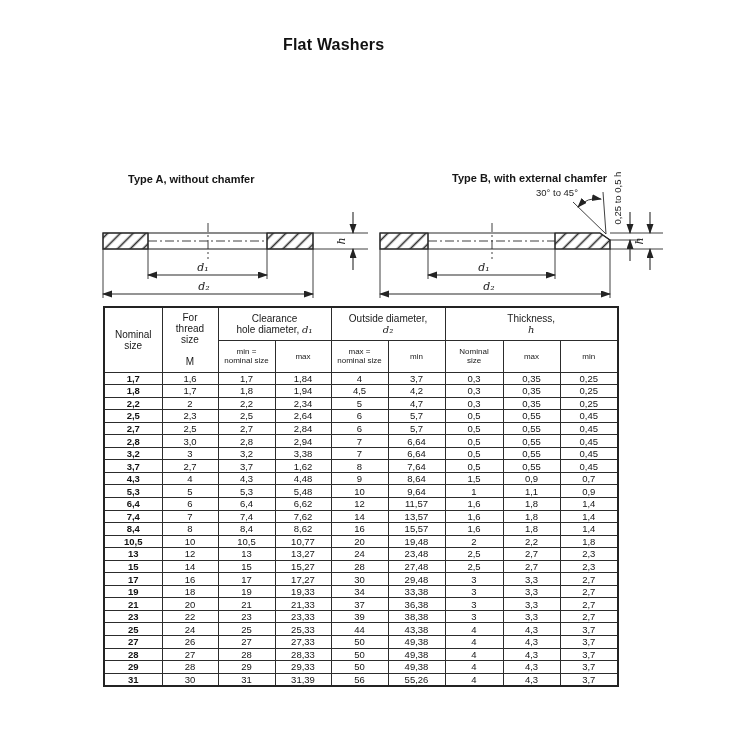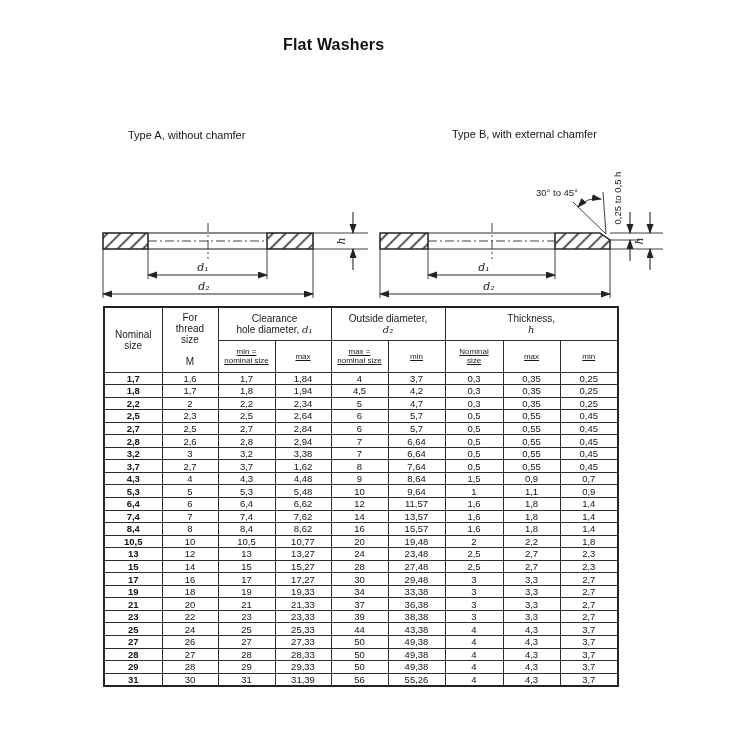--- a/index.html
+++ b/index.html
@@ -1,33 +1,33 @@
 <!DOCTYPE html>
 <html><head>
 <meta charset="utf-8">
 <style>
   html,body{margin:0;padding:0;background:#fff;}
   .page{position:relative;width:750px;height:750px;background:#ffffff;overflow:hidden;
         font-family:"Liberation Sans",sans-serif;color:#1c1c1c;}
   .title-block{position:absolute;left:283px;top:33px;font-weight:bold;font-size:16px;
         line-height:23px;color:#111;letter-spacing:0.2px;}
-  .type-label{position:absolute;font-weight:normal;font-size:11px;color:#161616;}
+  .type-label{position:absolute;font-weight:bold;font-size:11px;color:#161616;margin-top:44px;}
   .type-label.a{left:128px;top:129px;}
   .type-label.b{left:452px;top:128px;}
   svg text{font-family:"Liberation Sans",sans-serif;fill:#222;}
   .dimsym{font-style:italic;font-family:"DejaVu Serif",serif;font-size:11px;}
   .note{font-size:9.5px;}
   table.spec{position:absolute;left:103px;top:306px;width:514px;border-collapse:collapse;
         table-layout:fixed;border:2px solid #232323;}
   table.spec th,table.spec td{border:1px solid #2c2c2c;text-align:center;vertical-align:middle;
         padding:0;overflow:hidden;}
   thead th{font-weight:normal;font-size:10px;line-height:11px;white-space:pre-line;color:#191919;margin-top:18px;}
   thead tr.grp{height:33px;}
   thead tr.sub{height:32px;}
-  thead tr.sub th{font-size:8px;line-height:9px;text-decoration:underline;}
+  thead tr.sub th{font-size:8px;line-height:9px;}
   tbody tr{height:12.55px;}
   tbody td{font-size:9.5px;line-height:11px;color:#141414;}
   tbody td.c0{font-weight:bold;}
   .sym{font-style:italic;font-family:"DejaVu Serif",serif;font-size:10px;}
   .sym.block{display:block;font-size:10px;}
 </style>
 </head>
 <body>
 
 <div class="page">
@@ -205,21 +205,21 @@
           <td>2,7</td>
           <td>2,84</td>
           <td>6</td>
           <td>5,7</td>
           <td>0,5</td>
           <td>0,55</td>
           <td>0,45</td>
         </tr>
         <tr>
           <td class="c0">2,8</td>
-          <td>2,6</td>
+          <td>3,0</td>
           <td>2,8</td>
           <td>2,94</td>
           <td>7</td>
           <td>6,64</td>
           <td>0,5</td>
           <td>0,55</td>
           <td>0,45</td>
         </tr>
         <tr>
           <td class="c0">3,2</td>

